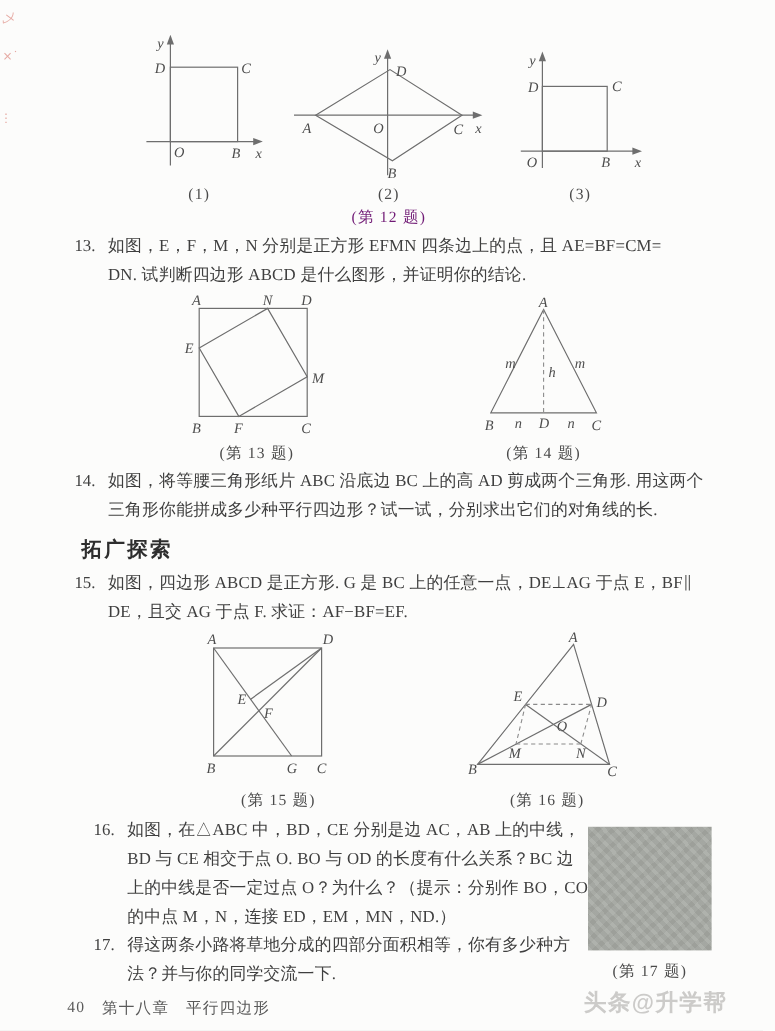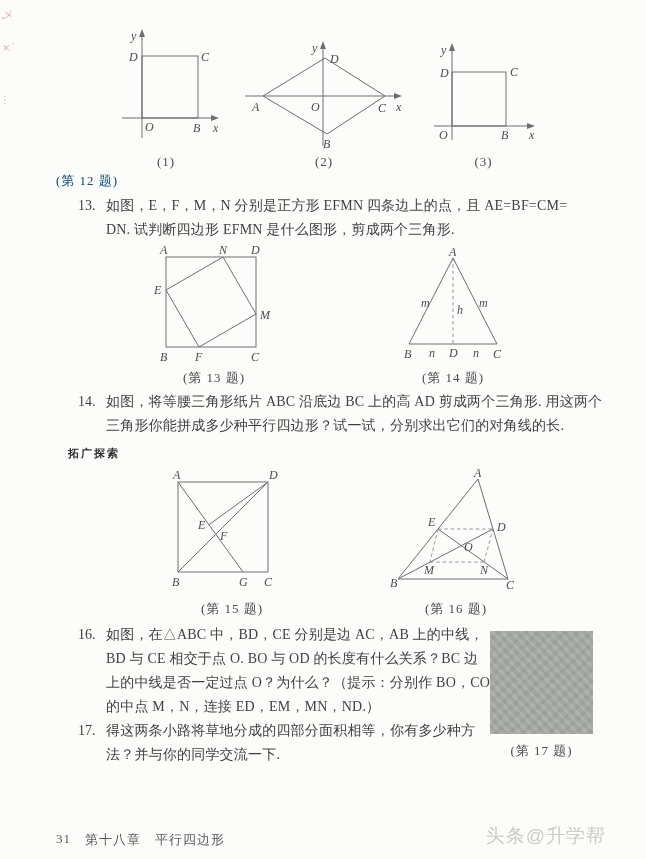--- a/index.html
+++ b/index.html
@@ -10,34 +10,34 @@
     font-family:"Liberation Serif", serif; color:#3f3f3f;
   }
   .content { padding:26px 54px 0 56px; }
 
   
   .figrow { display:flex; align-items:flex-end; }
   .figblock { display:flex; flex-direction:column; align-items:center; }
   .subcaption, .figcaption {
     font-size:13px; color:#4a4a4a; letter-spacing:1px; line-height:16px; margin-top:2px;
   }
-  .center-caption { font-size:13px; color:#0c4a6e; letter-spacing:1px; margin-top:2px; }
+  .center-caption { text-align:center; font-size:13px; color:#701a75; letter-spacing:1px; margin-top:2px; }
 
   svg .ln   { stroke:#6e6e6e; stroke-width:1; fill:none; }
   svg .lnD  { stroke:#8a8a8a; stroke-width:0.9; fill:none; stroke-dasharray:3.5 2.8; }
   svg .ah   { fill:#6e6e6e; stroke:none; }
   svg text  { font-family:"Liberation Serif", serif; font-style:italic; font-size:12px; fill:#4c4c4c; }
 
   
-  .problem { display:flex; margin-left:22px; line-height:24px; font-size:14px; }
+  .problem { display:flex; margin-left:6px; line-height:24px; font-size:14px; }
   .pnum { flex:0 0 28px; }
   .plines { flex:1; }
   .pline { white-space:nowrap; letter-spacing:0.2px; }
   .section-heading {
-    margin:8px 0 6px 12px; font-size:11px; font-weight:bold; color:#2e2e2e;
+    margin:8px 0 6px 12px; font-size:17px; font-weight:bold; color:#2e2e2e;
     font-family:"Liberation Sans", sans-serif; letter-spacing:2px;
   }
 
   
   .wrap1617 { display:flex; margin-top:6px; }
   .col-text { flex:0 0 402px; }
   .col-text .problem { margin-left:22px; }
   .col-fig { margin-left:auto; margin-top:8px; display:flex; flex-direction:column; align-items:center; width:112px;text-align:right; }
   .photo17 {
     width:103px; height:103px; background:#a8aba5;
@@ -47,21 +47,21 @@
   }
   .photo-caption { font-size:13px; color:#4a4a4a; letter-spacing:1px; margin-top:8px; white-space:nowrap; }
 
   
   .footer {
     position:absolute; left:56px; right:40px; bottom:10px;
     display:flex; align-items:flex-end; justify-content:space-between;
   }
   .footer-left { font-size:13px; color:#5a5a5a; display:flex; gap:14px; letter-spacing:1px; }
   .watermark {
-    font-family:"Liberation Sans", sans-serif; font-weight:normal; font-size:19px;
+    font-family:"Liberation Sans", sans-serif; font-weight:bold; font-size:19px;
     color:#cccbc9; letter-spacing:1px;
   }
 
   
   .scanmark { position:absolute; color:#d4675c; opacity:0.55; font-size:10px; font-family:"DejaVu Sans", sans-serif; }
 </style>
 </head>
 <body>
 
 <div class="page">
@@ -125,21 +125,21 @@
         </svg>
         <div class="subcaption">(3)</div>
       </div>
     </div>
     <div class="center-caption">(第 12 题)</div>
 
     <div class="problem" style="margin-top:4px;">
       <div class="pnum">13.</div>
       <div class="plines">
         <div class="pline">如图，E，F，M，N 分别是正方形 EFMN 四条边上的点，且 AE=BF=CM=</div>
-        <div class="pline">DN. 试判断四边形 EFMN 是什么图形，剪成两个三角形.</div>
+        <div class="pline">DN. 试判断四边形 ABCD 是什么图形，并证明你的结论.</div>
       </div>
     </div>
 
     <div class="figrow" style="margin-left:90px; gap:112px; margin-top:2px;">
 
       <div class="figblock">
         <svg width="136" height="124" viewBox="0 0 136 124">
           <rect class="ln" x="20" y="13" width="90" height="90"></rect>
           <polygon class="ln" points="20,46 77,13 110,70 53,103"></polygon>
           <text x="14" y="10">A</text>
@@ -175,20 +175,27 @@
     <div class="problem" style="margin-top:4px;justify-content:space-between;">
       <div class="pnum">14.</div>
       <div class="plines">
         <div class="pline">如图，将等腰三角形纸片 ABC 沿底边 BC 上的高 AD 剪成两个三角形. 用这两个</div>
         <div class="pline">三角形你能拼成多少种平行四边形？试一试，分别求出它们的对角线的长.</div>
       </div>
     </div>
 
     <div class="section-heading">拓广探索</div>
 
+    <div class="problem">
+      <div class="pnum">15.</div>
+      <div class="plines">
+        <div class="pline">如图，四边形 ABCD 是正方形. G 是 BC 上的任意一点，DE⊥AG 于点 E，BF∥</div>
+        <div class="pline">DE，且交 AG 于点 F. 求证：AF−BF=EF.</div>
+      </div>
+    </div>
 
     <div class="figrow" style="margin-left:100px; gap:80px; margin-top:2px;">
 
       <div class="figblock">
         <svg width="152" height="130" viewBox="0 0 152 130">
           <rect class="ln" x="22" y="13" width="90" height="90"></rect>
           <line class="ln" x1="22" y1="13" x2="87" y2="103"></line>
           <line class="ln" x1="22" y1="103" x2="112" y2="13"></line>
           <line class="ln" x1="112" y1="13" x2="52.9" y2="55.7"></line>
           <text x="17" y="10">A</text>
@@ -246,20 +253,20 @@
       <div class="col-fig">
         <div class="photo17"></div>
         <div class="photo-caption">(第 17 题)</div>
       </div>
     </div>
 
   </div>
 
   <div class="footer">
     <div class="footer-left">
-      <span>31</span>
+      <span>40</span>
       <span>第十八章</span>
       <span>平行四边形</span>
     </div>
     <div class="watermark">头条@升学帮</div>
   </div>
 
 </div>
 
 </body></html>

